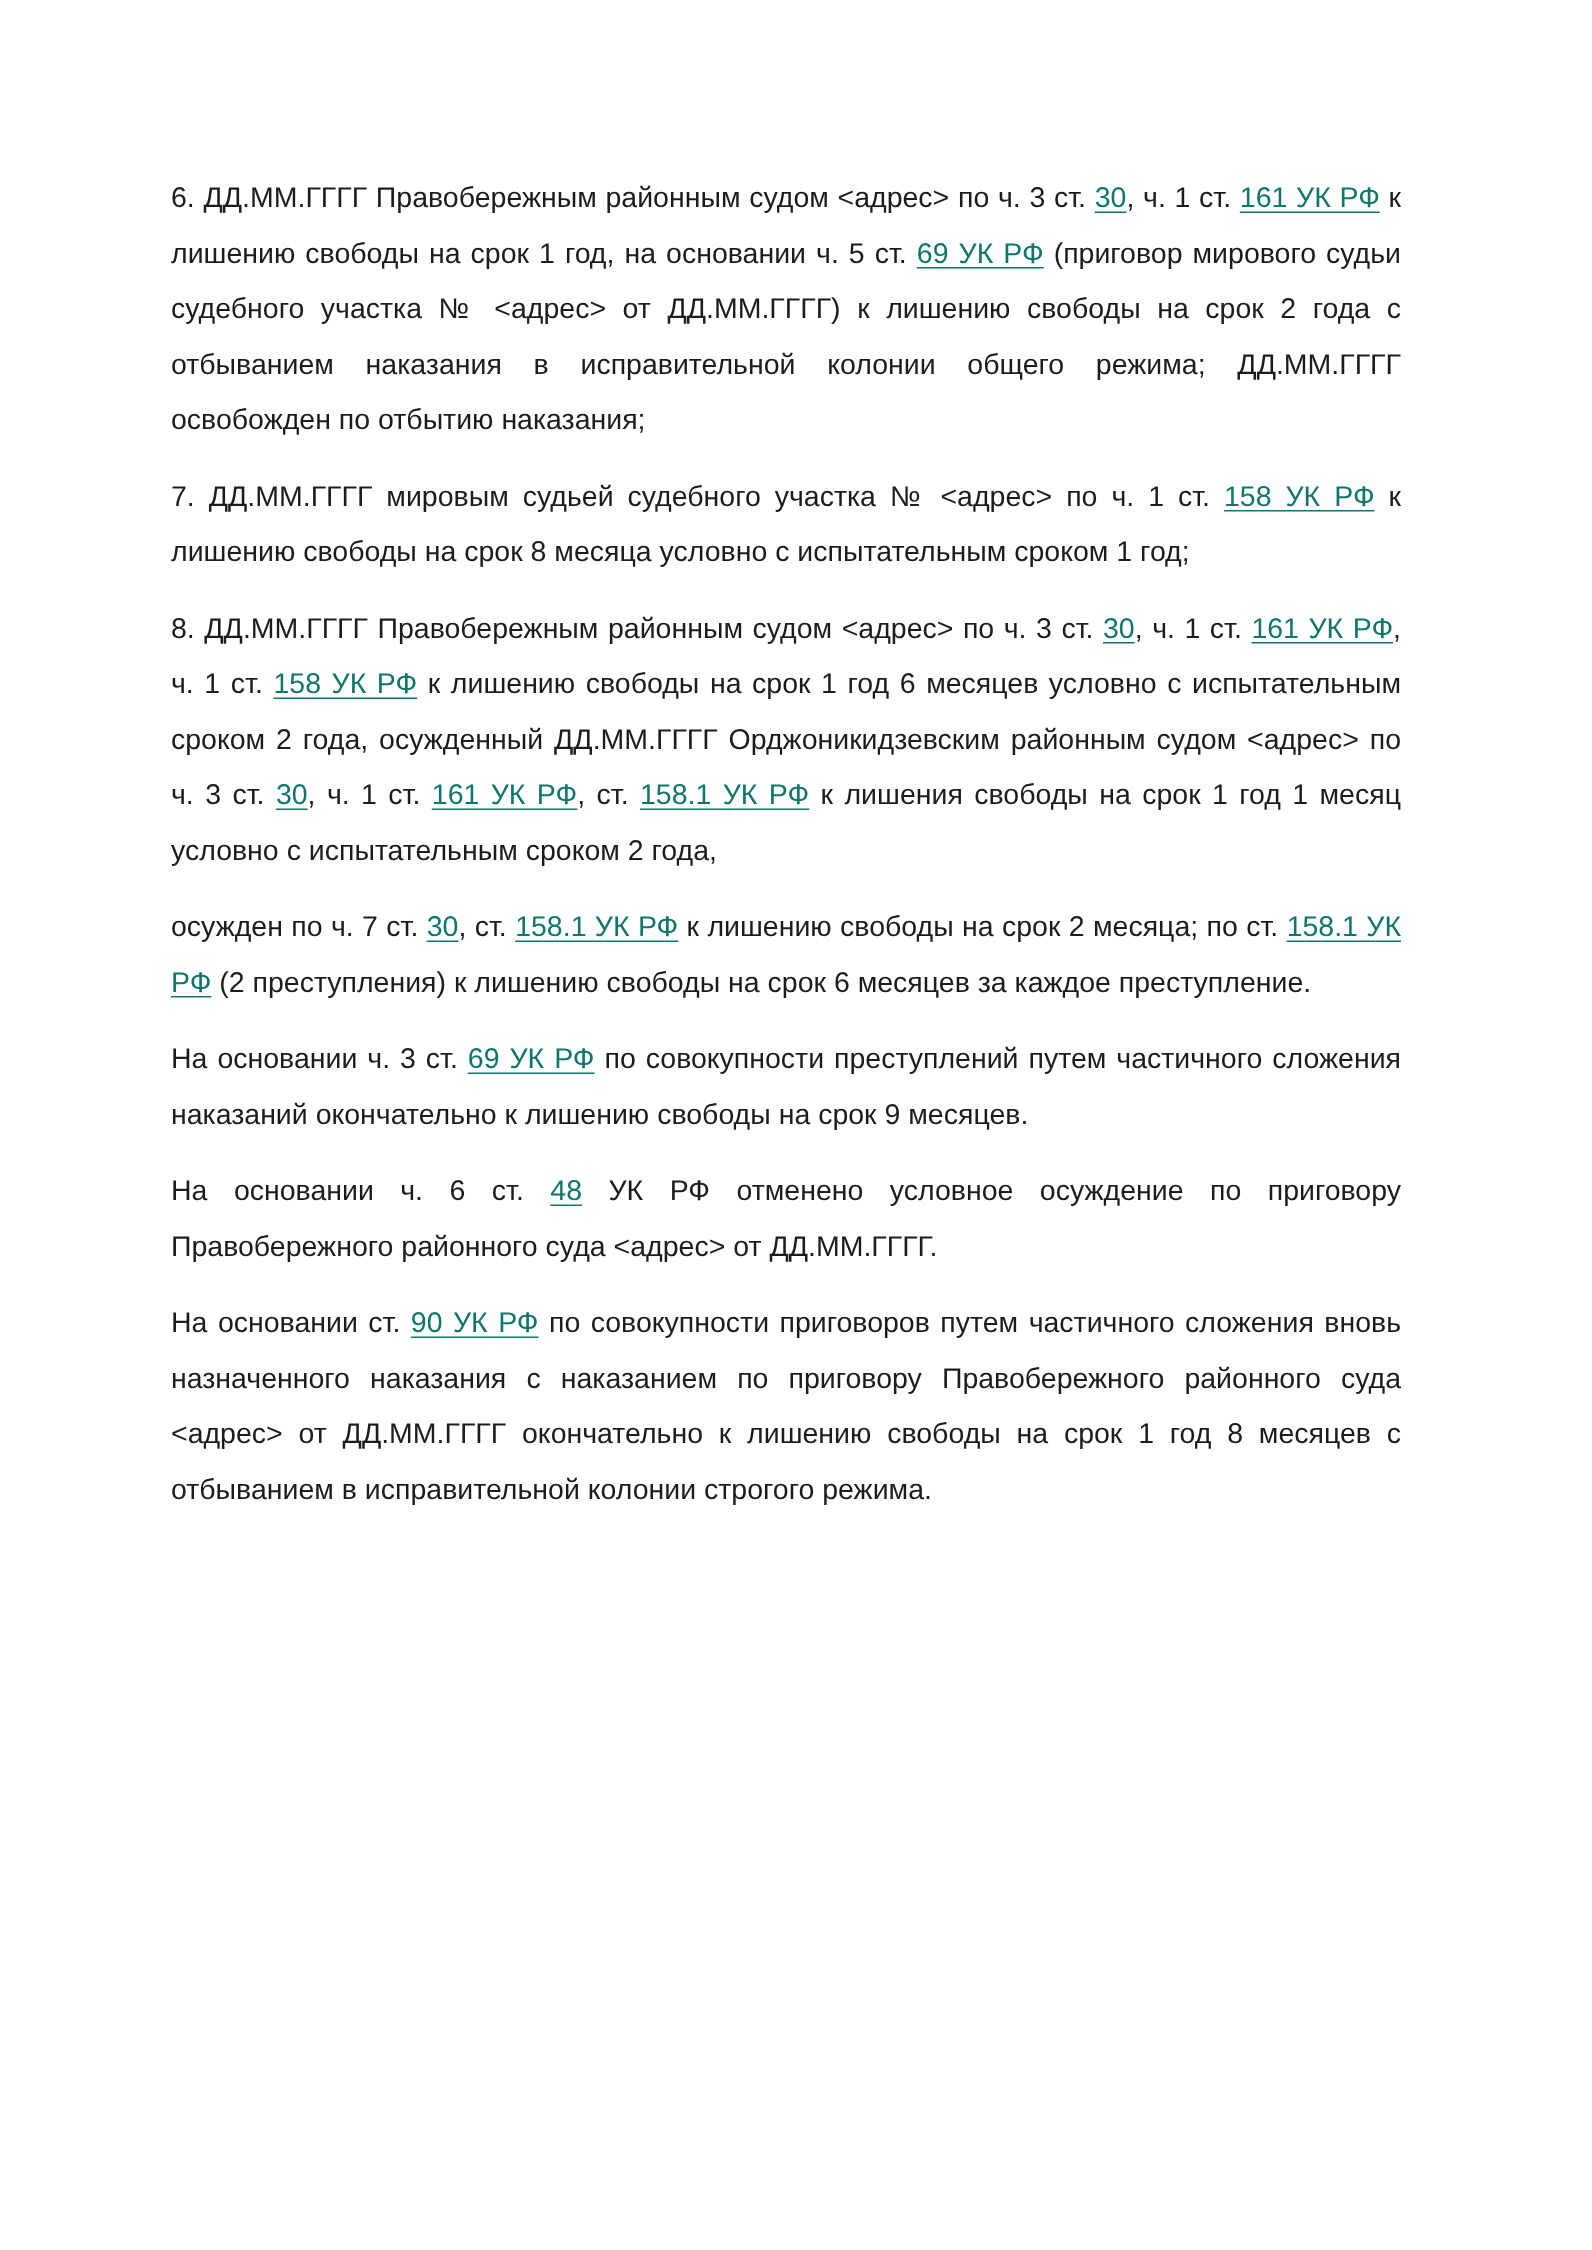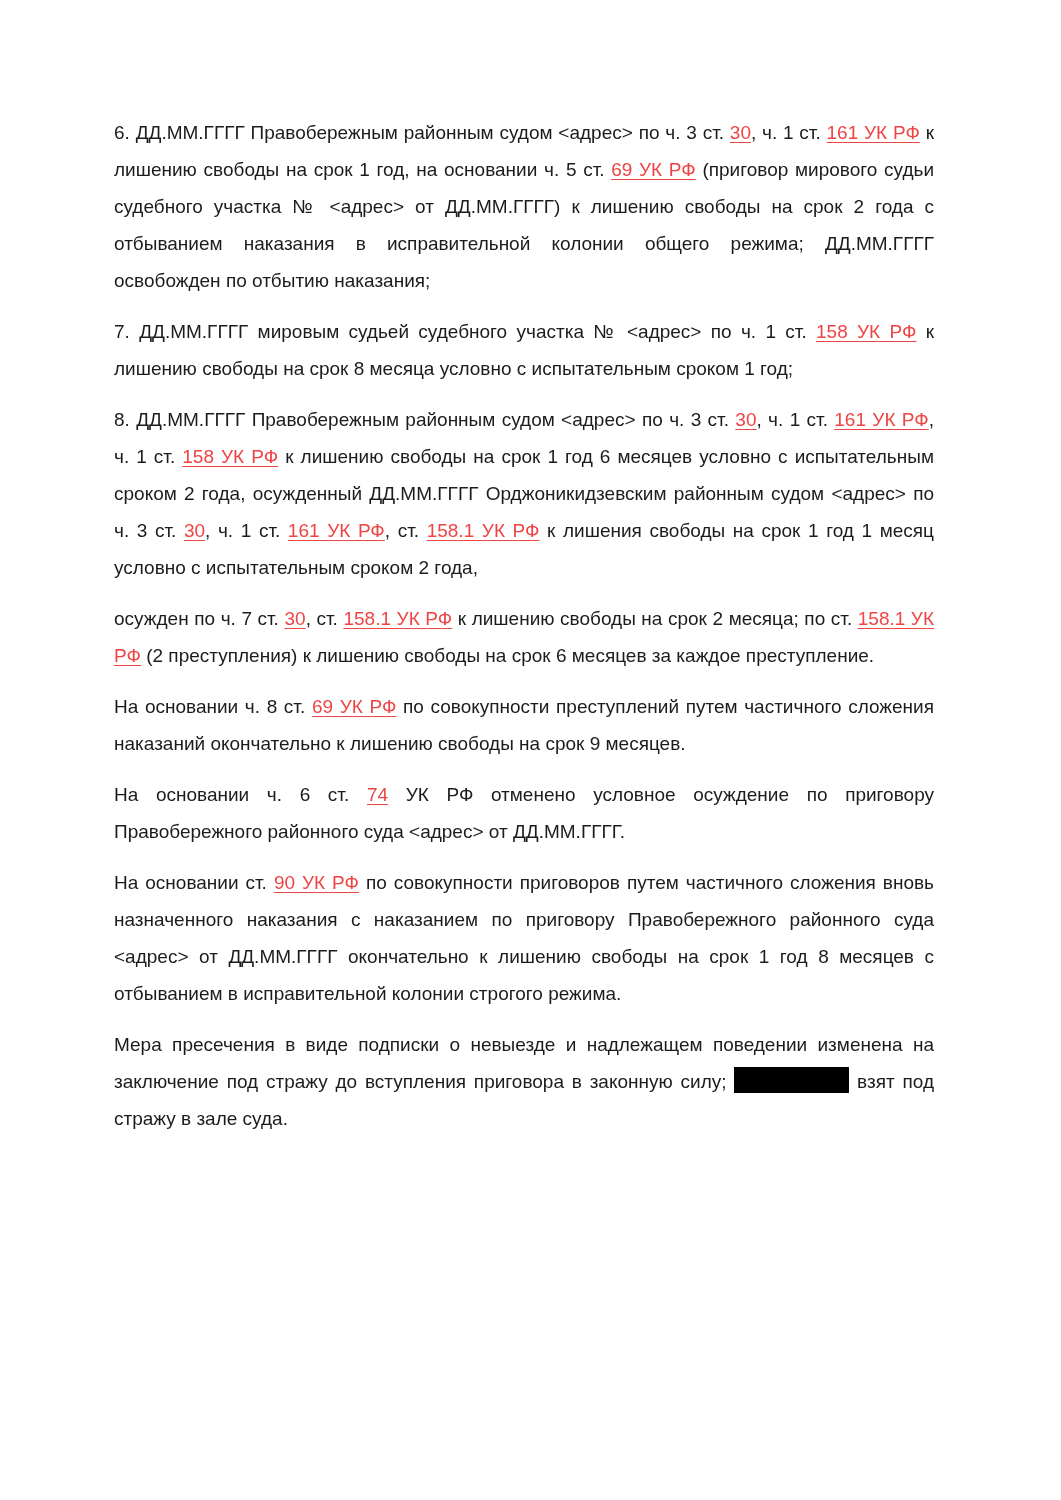--- a/index.html
+++ b/index.html
@@ -23,21 +23,21 @@
     padding: 114px 127px 60px 114px;
     color: #1c1c1c;
     font-size: 19px;
     line-height: 37px;
     text-align: justify;
   }
   .para {
     margin: 0 0 14px 0;
   }
   a.law-link {
-    color: #ef4444;
+    color: #0f766e;
     text-decoration: underline;
     text-underline-offset: 3px;
     cursor: pointer;
   }
   .redaction {
     display: inline-block;
     width: 115px;
     height: 26px;
     background: #000000;
     vertical-align: -5px;
@@ -45,18 +45,17 @@
 </style>
 </head>
 <body>
 
 <main class="doc-page">
   <div class="doc-body">
       <p class="para"><span>6. ДД.ММ.ГГГГ Правобережным районным судом &lt;адрес&gt; по ч. 3 ст. </span><a class="law-link" href="#">30</a><span>, ч. 1 ст. </span><a class="law-link" href="#">161 УК РФ</a><span> к лишению свободы на срок 1 год, на основании ч. 5 ст. </span><a class="law-link" href="#">69 УК РФ</a><span> (приговор мирового судьи судебного участка № &lt;адрес&gt; от ДД.ММ.ГГГГ) к лишению свободы на срок 2 года с отбыванием наказания в исправительной колонии общего режима; ДД.ММ.ГГГГ освобожден по отбытию наказания;</span></p>
       <p class="para"><span>7. ДД.ММ.ГГГГ мировым судьей судебного участка № &lt;адрес&gt; по ч. 1 ст. </span><a class="law-link" href="#">158 УК РФ</a><span> к лишению свободы на срок 8 месяца условно с испытательным сроком 1 год;</span></p>
       <p class="para"><span>8. ДД.ММ.ГГГГ Правобережным районным судом &lt;адрес&gt; по ч. 3 ст. </span><a class="law-link" href="#">30</a><span>, ч. 1 ст. </span><a class="law-link" href="#">161 УК РФ</a><span>, ч. 1 ст. </span><a class="law-link" href="#">158 УК РФ</a><span> к лишению свободы на срок 1 год 6 месяцев условно с испытательным сроком 2 года, осужденный ДД.ММ.ГГГГ Орджоникидзевским районным судом &lt;адрес&gt; по ч. 3 ст. </span><a class="law-link" href="#">30</a><span>, ч. 1 ст. </span><a class="law-link" href="#">161 УК РФ</a><span>, ст. </span><a class="law-link" href="#">158.1 УК РФ</a><span> к лишения свободы на срок 1 год 1 месяц условно с испытательным сроком 2 года,</span></p>
       <p class="para"><span>осужден по ч. 7 ст. </span><a class="law-link" href="#">30</a><span>, ст. </span><a class="law-link" href="#">158.1 УК РФ</a><span> к лишению свободы на срок 2 месяца; по ст. </span><a class="law-link" href="#">158.1 УК РФ</a><span> (2 преступления) к лишению свободы на срок 6 месяцев за каждое преступление.</span></p>
-      <p class="para"><span>На основании ч. 8 ст. </span><a class="law-link" href="#">69 УК РФ</a><span> по совокупности преступлений путем частичного сложения наказаний окончательно к лишению свободы на срок 9 месяцев.</span></p>
-      <p class="para"><span>На основании ч. 6 ст. </span><a class="law-link" href="#">74</a><span> УК РФ отменено условное осуждение по приговору Правобережного районного суда &lt;адрес&gt; от ДД.ММ.ГГГГ.</span></p>
+      <p class="para"><span>На основании ч. 3 ст. </span><a class="law-link" href="#">69 УК РФ</a><span> по совокупности преступлений путем частичного сложения наказаний окончательно к лишению свободы на срок 9 месяцев.</span></p>
+      <p class="para"><span>На основании ч. 6 ст. </span><a class="law-link" href="#">48</a><span> УК РФ отменено условное осуждение по приговору Правобережного районного суда &lt;адрес&gt; от ДД.ММ.ГГГГ.</span></p>
       <p class="para"><span>На основании ст. </span><a class="law-link" href="#">90 УК РФ</a><span> по совокупности приговоров путем частичного сложения вновь назначенного наказания с наказанием по приговору Правобережного районного суда &lt;адрес&gt; от ДД.ММ.ГГГГ окончательно к лишению свободы на срок 1 год 8 месяцев с отбыванием в исправительной колонии строгого режима.</span></p>
-      <p class="para"><span>Мера пресечения в виде подписки о невыезде и надлежащем поведении изменена на заключение под стражу до вступления приговора в законную силу; </span><span class="redaction"></span><span> взят под стражу в зале суда.</span></p>
     </div>
 </main>
 
 </body></html>

